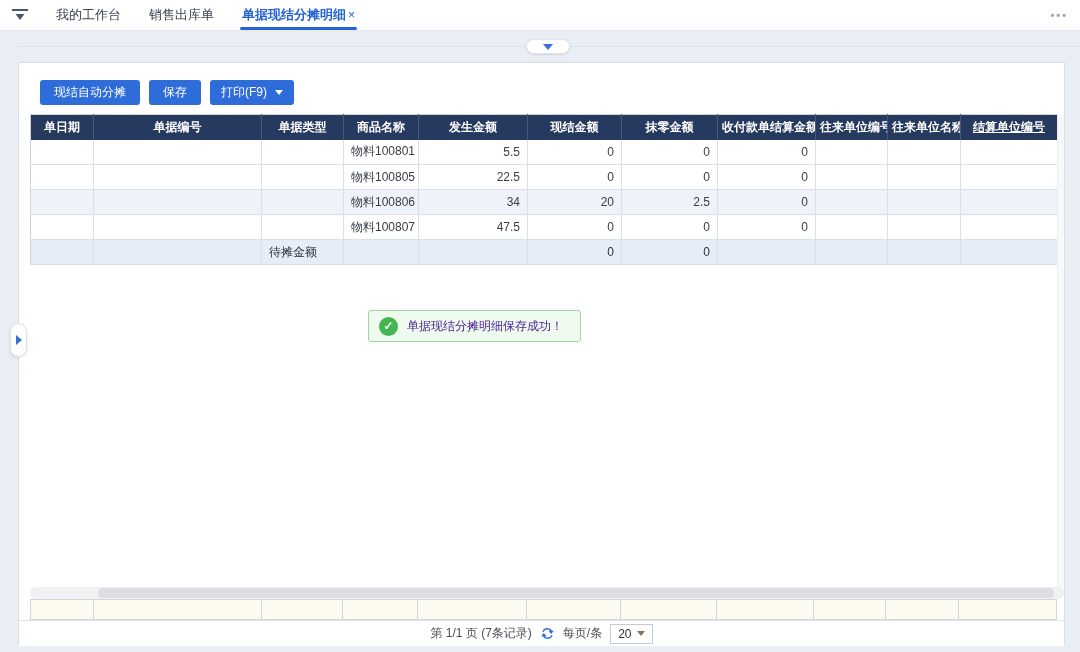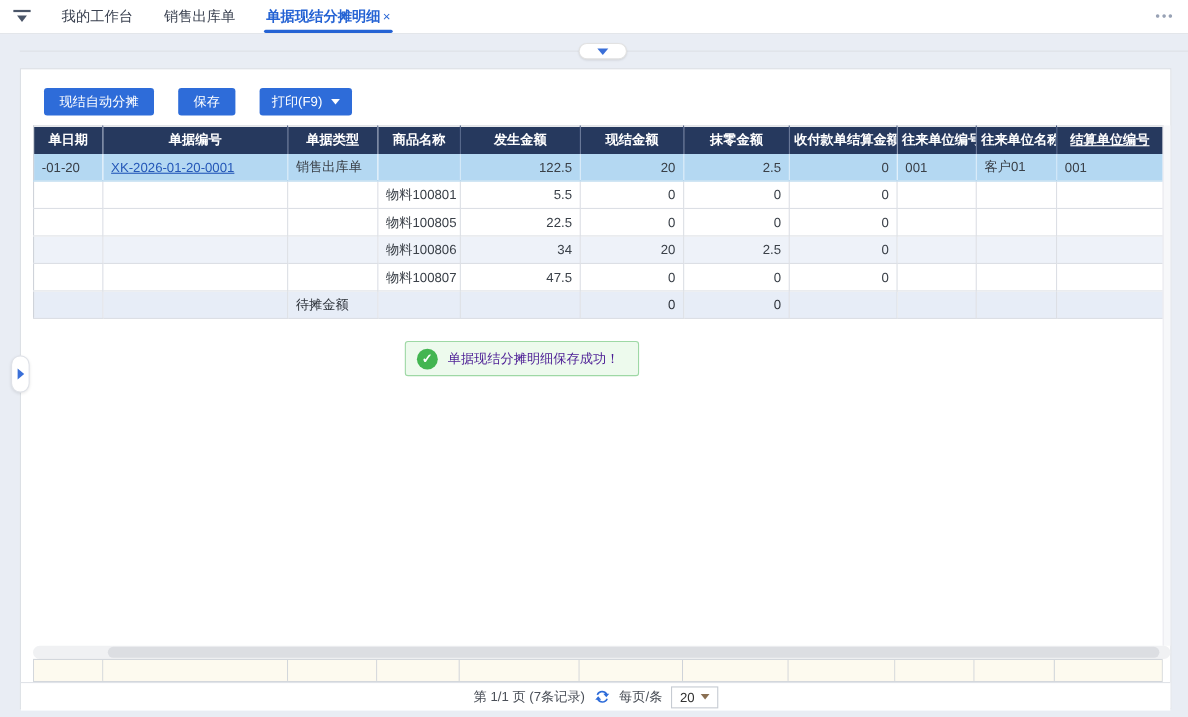--- a/index.html
+++ b/index.html
@@ -32,21 +32,21 @@
 
   
   .side-handle { position:absolute; left:10px; top:323px; width:17px; height:34px; background:#fff;
                  border:1px solid #dfe2e8; border-radius:9px; box-shadow:0 1px 3px rgba(0,0,0,.10);
                  display:flex; align-items:center; justify-content:center; cursor:pointer; z-index:6; }
 
   
   .panel { position:absolute; left:18px; top:62px; width:1047px; height:583px; background:#fff;
            border:1px solid #d9dde3; }
 
-  .toolbar { position:absolute; top:17px; left:21px; display:flex; gap:22px; }
+  .toolbar { position:absolute; top:17px; left:21px; display:flex; gap:9px; }
   .btn { height:25px; background:#2e6cd9; color:#fff; font-size:12px; border:none; border-radius:3px;
          padding:0 14px; cursor:pointer; font-family:inherit; display:flex; align-items:center; }
   .btn.split { padding:0 11px; gap:8px;text-align:center; }
   .caret-down-sm { width:0; height:0; border-left:4px solid transparent; border-right:4px solid transparent;
                    border-top:5px solid #fff; }
 
   
   .grid-wrap { position:absolute; left:11px; top:51px; width:1027px; }
   table.grid { border-collapse:collapse; table-layout:fixed; width:1027px;
                border:1px solid #cfd3da; }
@@ -163,33 +163,20 @@
               <th>发生金额</th>
               <th>现结金额</th>
               <th>抹零金额</th>
               <th>收付款单结算金额</th>
               <th>往来单位编号</th>
               <th>往来单位名称</th>
               <th>结算单位编号</th>
             </tr>
           </thead>
         <tbody id="grid-body">
-            <tr class="selected">
-              <td>-01-20</td>
-              <td><a class="doc-link">XK-2026-01-20-0001</a></td>
-              <td>销售出库单</td>
-              <td></td>
-              <td class="num">122.5</td>
-              <td class="num">20</td>
-              <td class="num">2.5</td>
-              <td class="num">0</td>
-              <td>001</td>
-              <td>客户01</td>
-              <td>001</td>
-            </tr>
             <tr>
               <td></td>
               <td></td>
               <td></td>
               <td>物料100801</td>
               <td class="num">5.5</td>
               <td class="num">0</td>
               <td class="num">0</td>
               <td class="num">0</td>
               <td></td>

